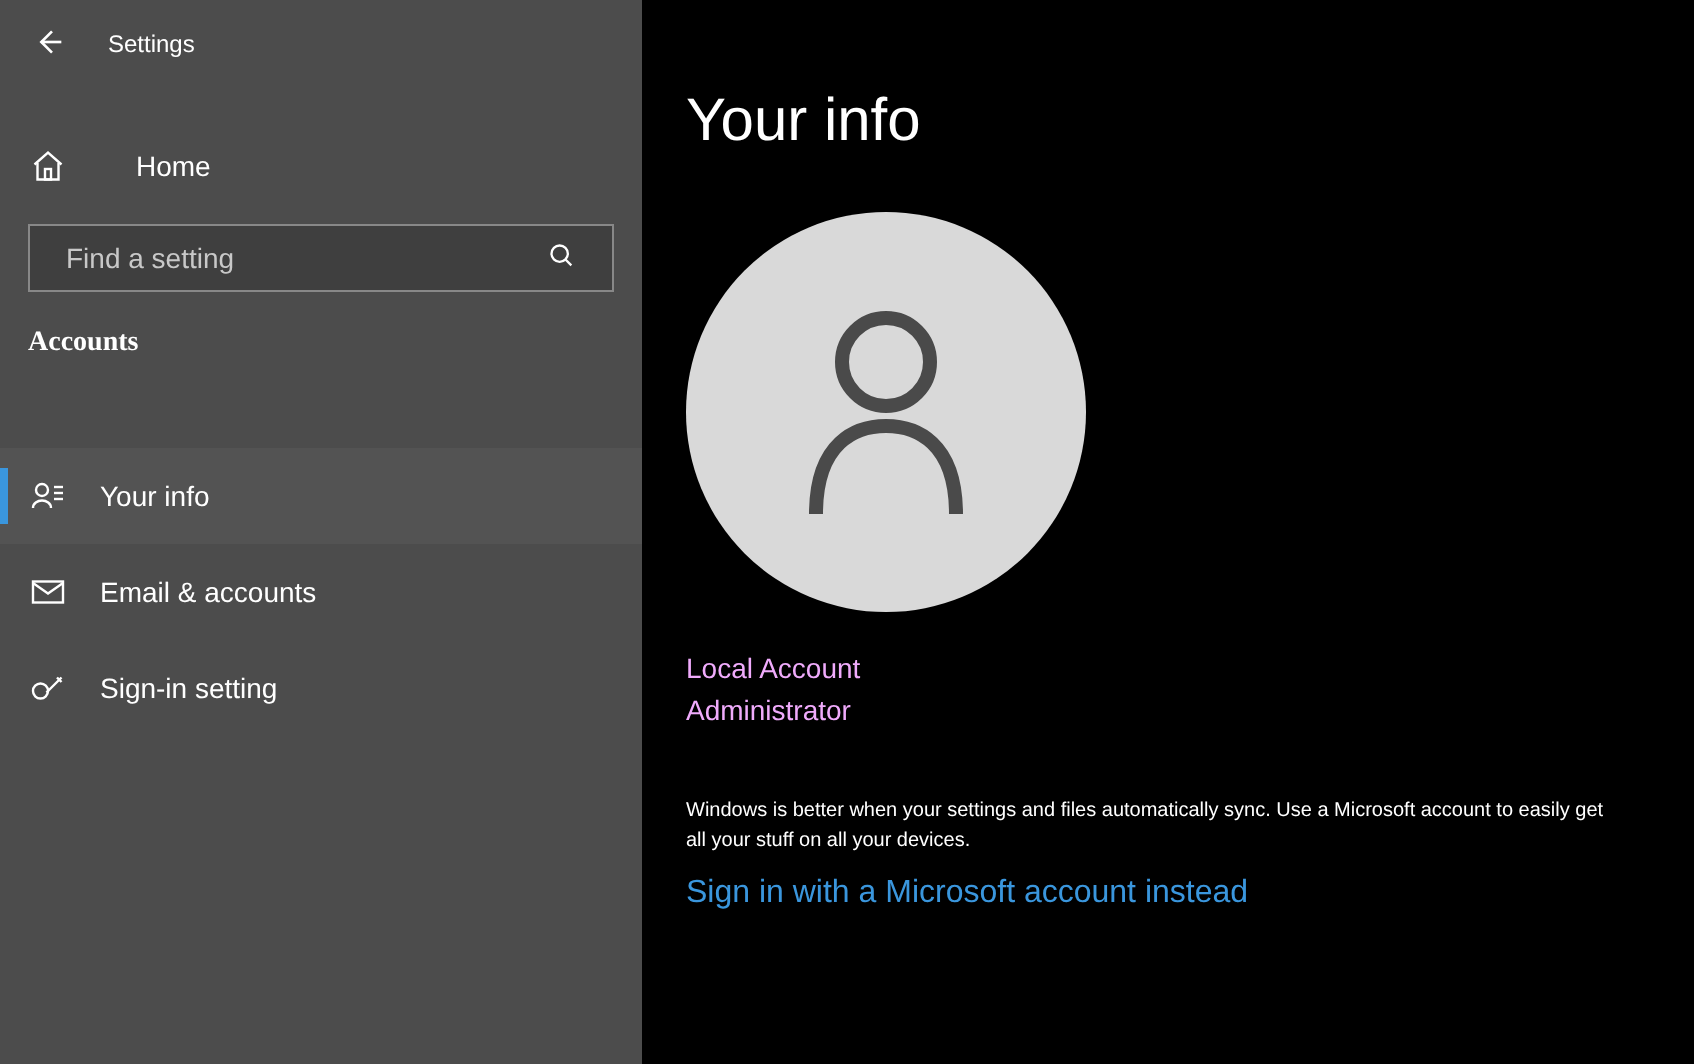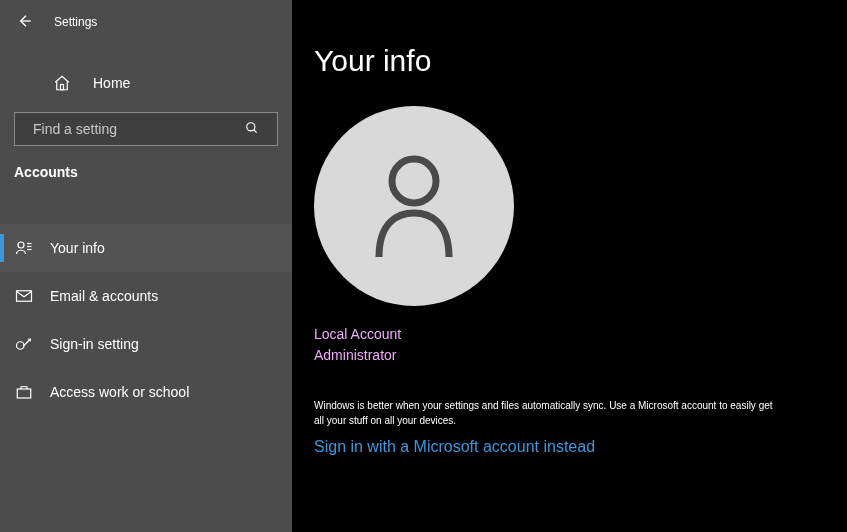--- a/index.html
+++ b/index.html
@@ -1,21 +1,21 @@
 <!DOCTYPE html>
 <html><head>
 <meta charset="utf-8">
 <style>
   * { margin: 0; padding: 0; box-sizing: border-box; }
   html, body { width: 847px; height: 532px; font-family: "Segoe UI", Arial, sans-serif; overflow: hidden; }
   body { display: flex; background: #000; color: #fff; }
 
   
   .sidebar {
-    width: 292px;
+    width: 321px;
     height: 100%;
     background: #4c4c4c;
     display: flex;
     flex-direction: column;
     font-size: 14px;
   }
   .topbar {
     display: flex;
     align-items: center;
     height: 44px;
@@ -25,25 +25,24 @@
   .back-btn {
     width: 20px; height: 20px;
     display: flex; align-items: center; justify-content: center;
     cursor: pointer;
   }
   .topbar-title { font-size: 12px; color: #fff; }
 
   .home-row {
     display: flex;
     align-items: center;
-    gap: 21px;
+    gap: 34px;
     padding: 10px 14px;
     margin-top: 20px;
     cursor: pointer;
-    margin-left: 38px;
   }
   .home-row .icon { width: 20px; display:flex; justify-content:center; }
 
   .search-wrap {
     margin: 10px 14px 18px 14px;
     border: 1px solid #888;
     background: #3f3f3f;
     height: 34px;
     display: flex;
     align-items: center;
@@ -56,20 +55,21 @@
     outline: none;
     color: #ddd;
     font-size: 14px;
   }
   .search-input::placeholder { color: #c8c8c8; }
 
   .section-title {
     padding: 0 14px 14px 14px;
     font-weight: 600;
     font-size: 14px;
+    font-family: Liberation Serif, serif;
   }
 
   .nav { margin-top: 30px; }
   .nav-item {
     display: flex;
     align-items: center;
     gap: 16px;
     padding: 0 14px;
     height: 48px;
     cursor: pointer;
@@ -183,29 +183,20 @@
       <span class="icon">
         <svg width="18" height="18" viewBox="0 0 24 24" fill="none" stroke="#fff" stroke-width="1.6">
           <circle cx="7" cy="14" r="5"></circle>
           <line x1="11" y1="10" x2="21" y2="0" transform="translate(0 5)"></line>
           <line x1="18" y1="5" x2="21" y2="8"></line>
         </svg>
       </span>
       <span>Sign-in setting</span>
     </div>
 
-    <div class="nav-item">
-      <span class="icon">
-        <svg width="18" height="18" viewBox="0 0 24 24" fill="none" stroke="#fff" stroke-width="1.6">
-          <rect x="3" y="8" width="18" height="12"></rect>
-          <path d="M8 8 V5 h8 v3"></path>
-        </svg>
-      </span>
-      <span>Access work or school</span>
-    </div>
 
 
 
   </div>
 </div>
 
 <div class="main">
   <div class="main-inner">
     <h1 class="page-title">Your info</h1>
 

